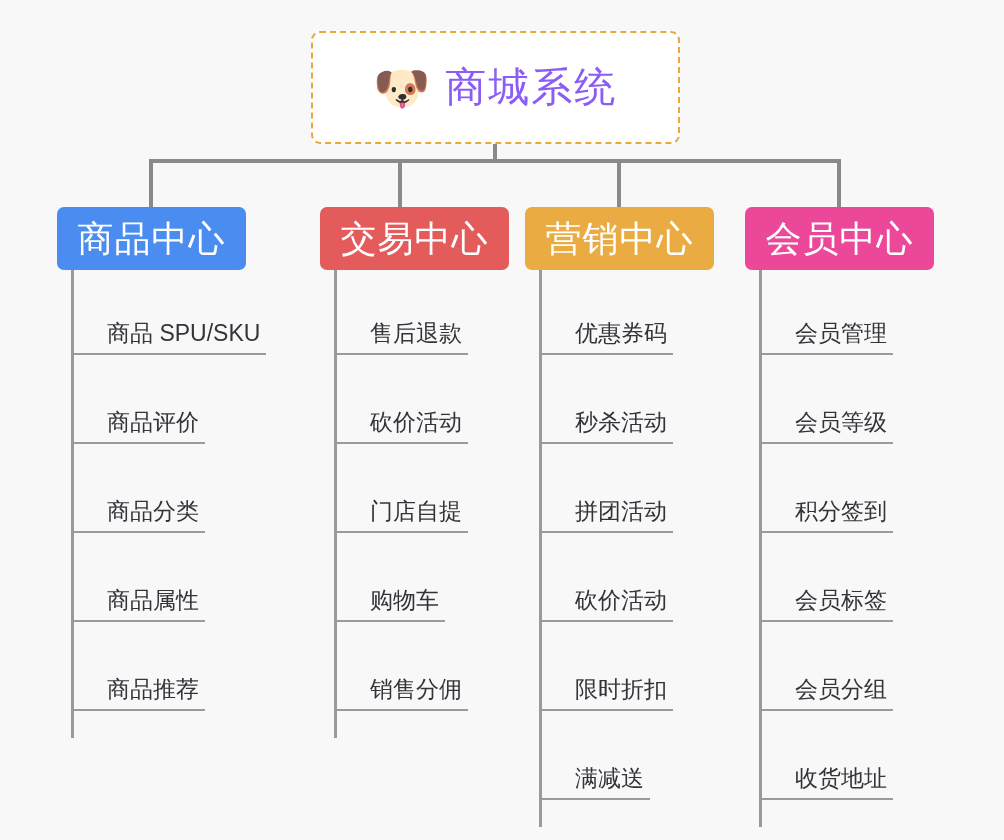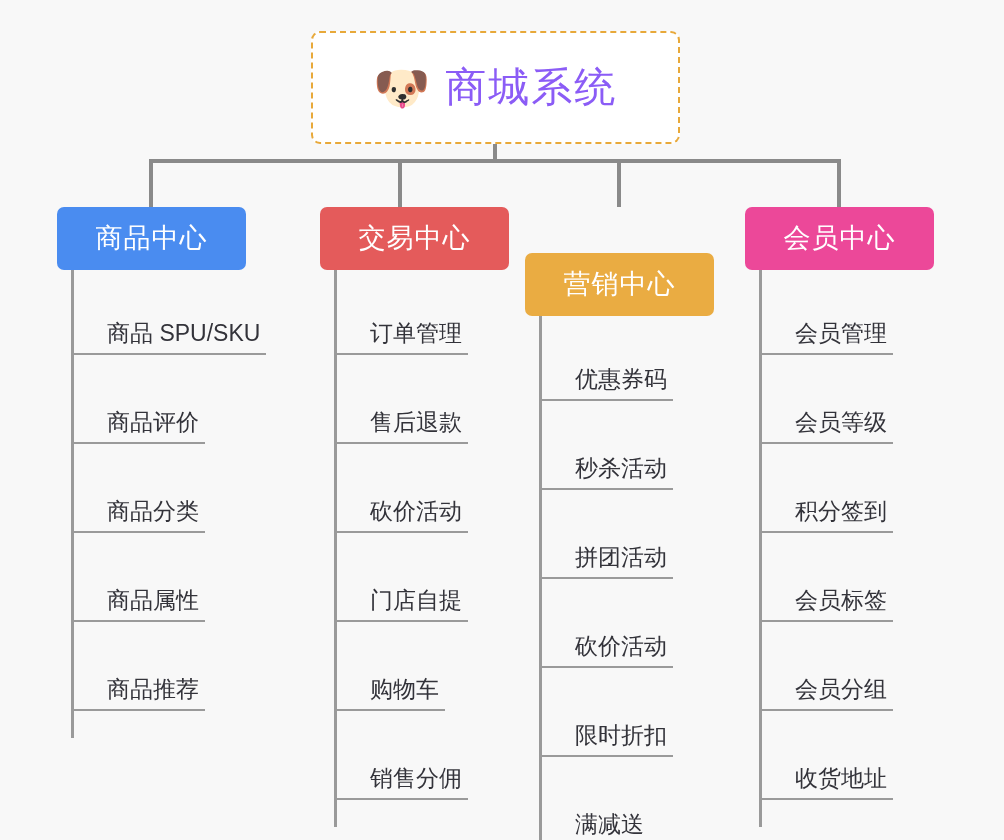--- a/index.html
+++ b/index.html
@@ -72,33 +72,33 @@
   .drop-4 { left: 837px; }
 
   
   .column {
     position: absolute;
     top: 207px;
     width: 189px;
   }
   .col-1 { left: 57px; }
   .col-2 { left: 320px; }
-  .col-3 { left: 525px; margin-top: 46px; }
+  .col-3 { left: 525px; }
   .col-4 { left: 745px; }
 
   .cat-box {
     width: 189px;
     height: 63px;
     border-radius: 7px;
     display: flex;
     align-items: center;
     justify-content: center;
   }
   .cat-label {
-    font-size: 27px;
+    font-size: 36px;
     color: #ffffff;
     letter-spacing: 1px;
     line-height: 1;
     white-space: nowrap;
   }
 
   
   .cat-stem {
     position: absolute;
     left: 14px;
@@ -178,23 +178,20 @@
     </div>
   </div>
 
   <div class="column col-2">
     <div class="cat-box" style="background: rgb(228, 91, 91);">
       <span class="cat-label">交易中心</span>
     </div>
     <div class="cat-stem"></div>
     <div class="leaf-list">
       <div class="leaf-item">
-          <span class="leaf-inner"><span class="leaf-label">订单管理</span></span>
-        </div>
-      <div class="leaf-item">
           <span class="leaf-inner"><span class="leaf-label">售后退款</span></span>
         </div>
       <div class="leaf-item">
           <span class="leaf-inner"><span class="leaf-label">砍价活动</span></span>
         </div>
       <div class="leaf-item">
           <span class="leaf-inner"><span class="leaf-label">门店自提</span></span>
         </div>
       <div class="leaf-item">
           <span class="leaf-inner"><span class="leaf-label">购物车</span></span>

